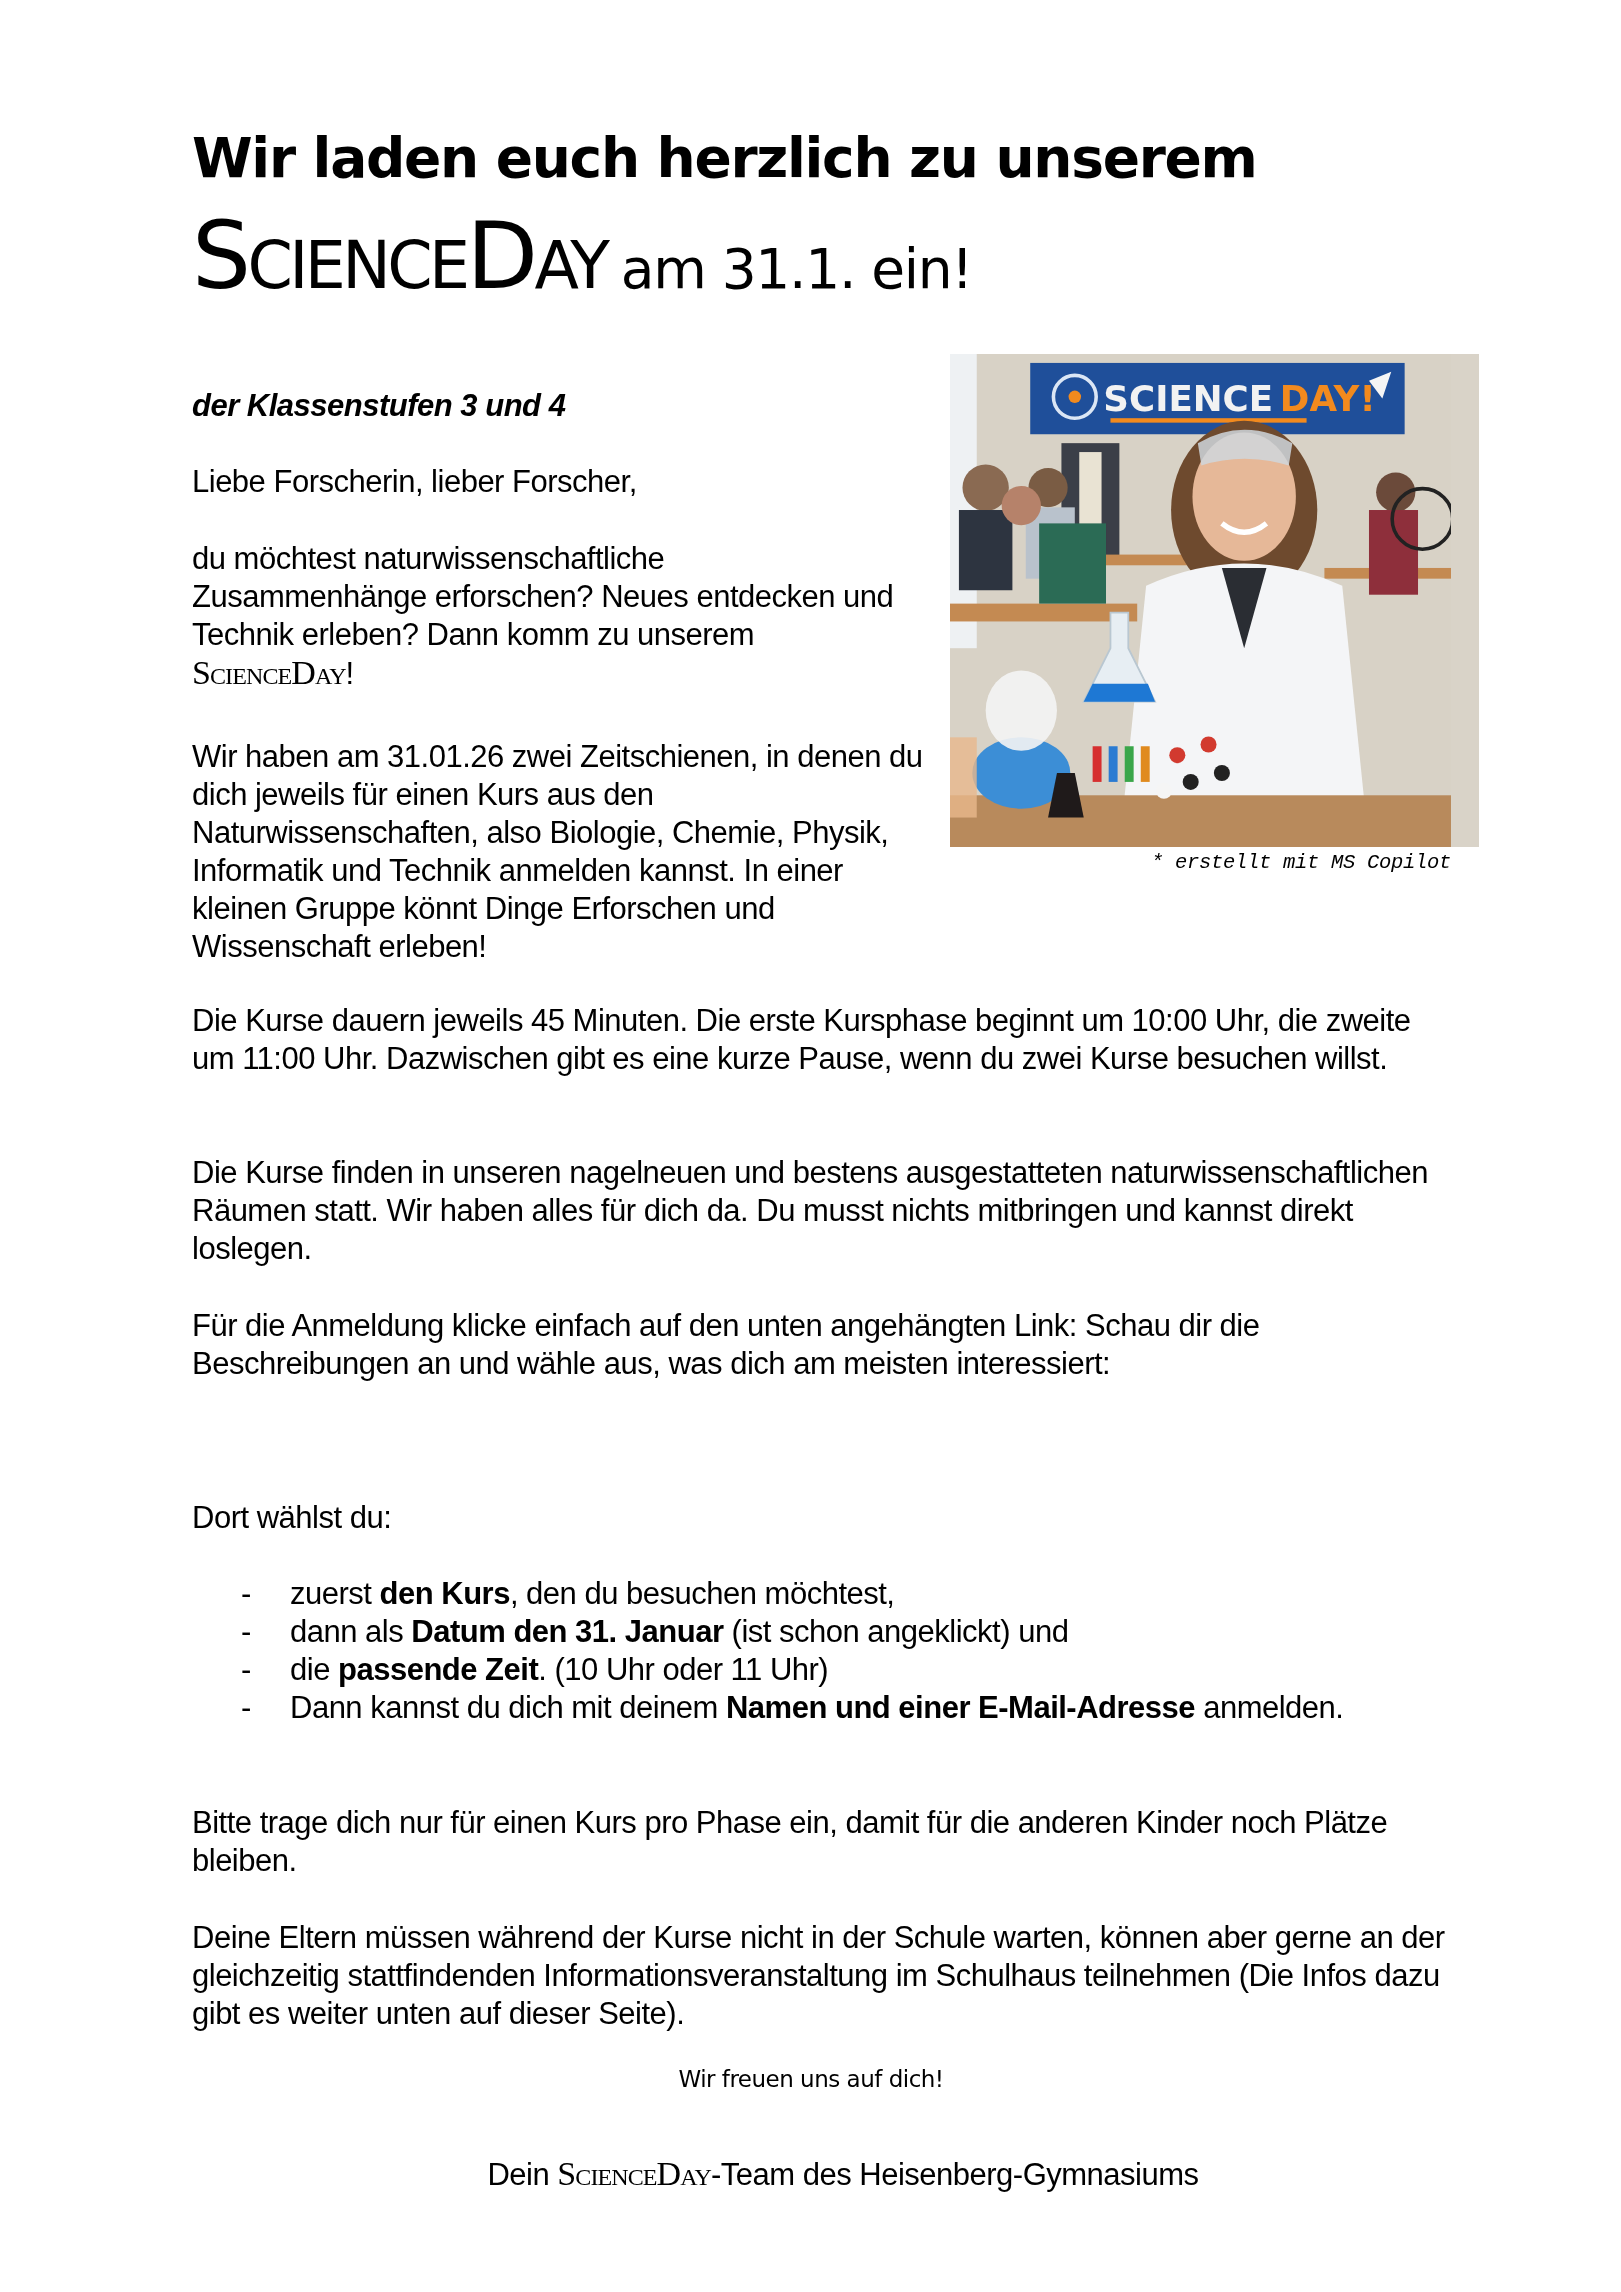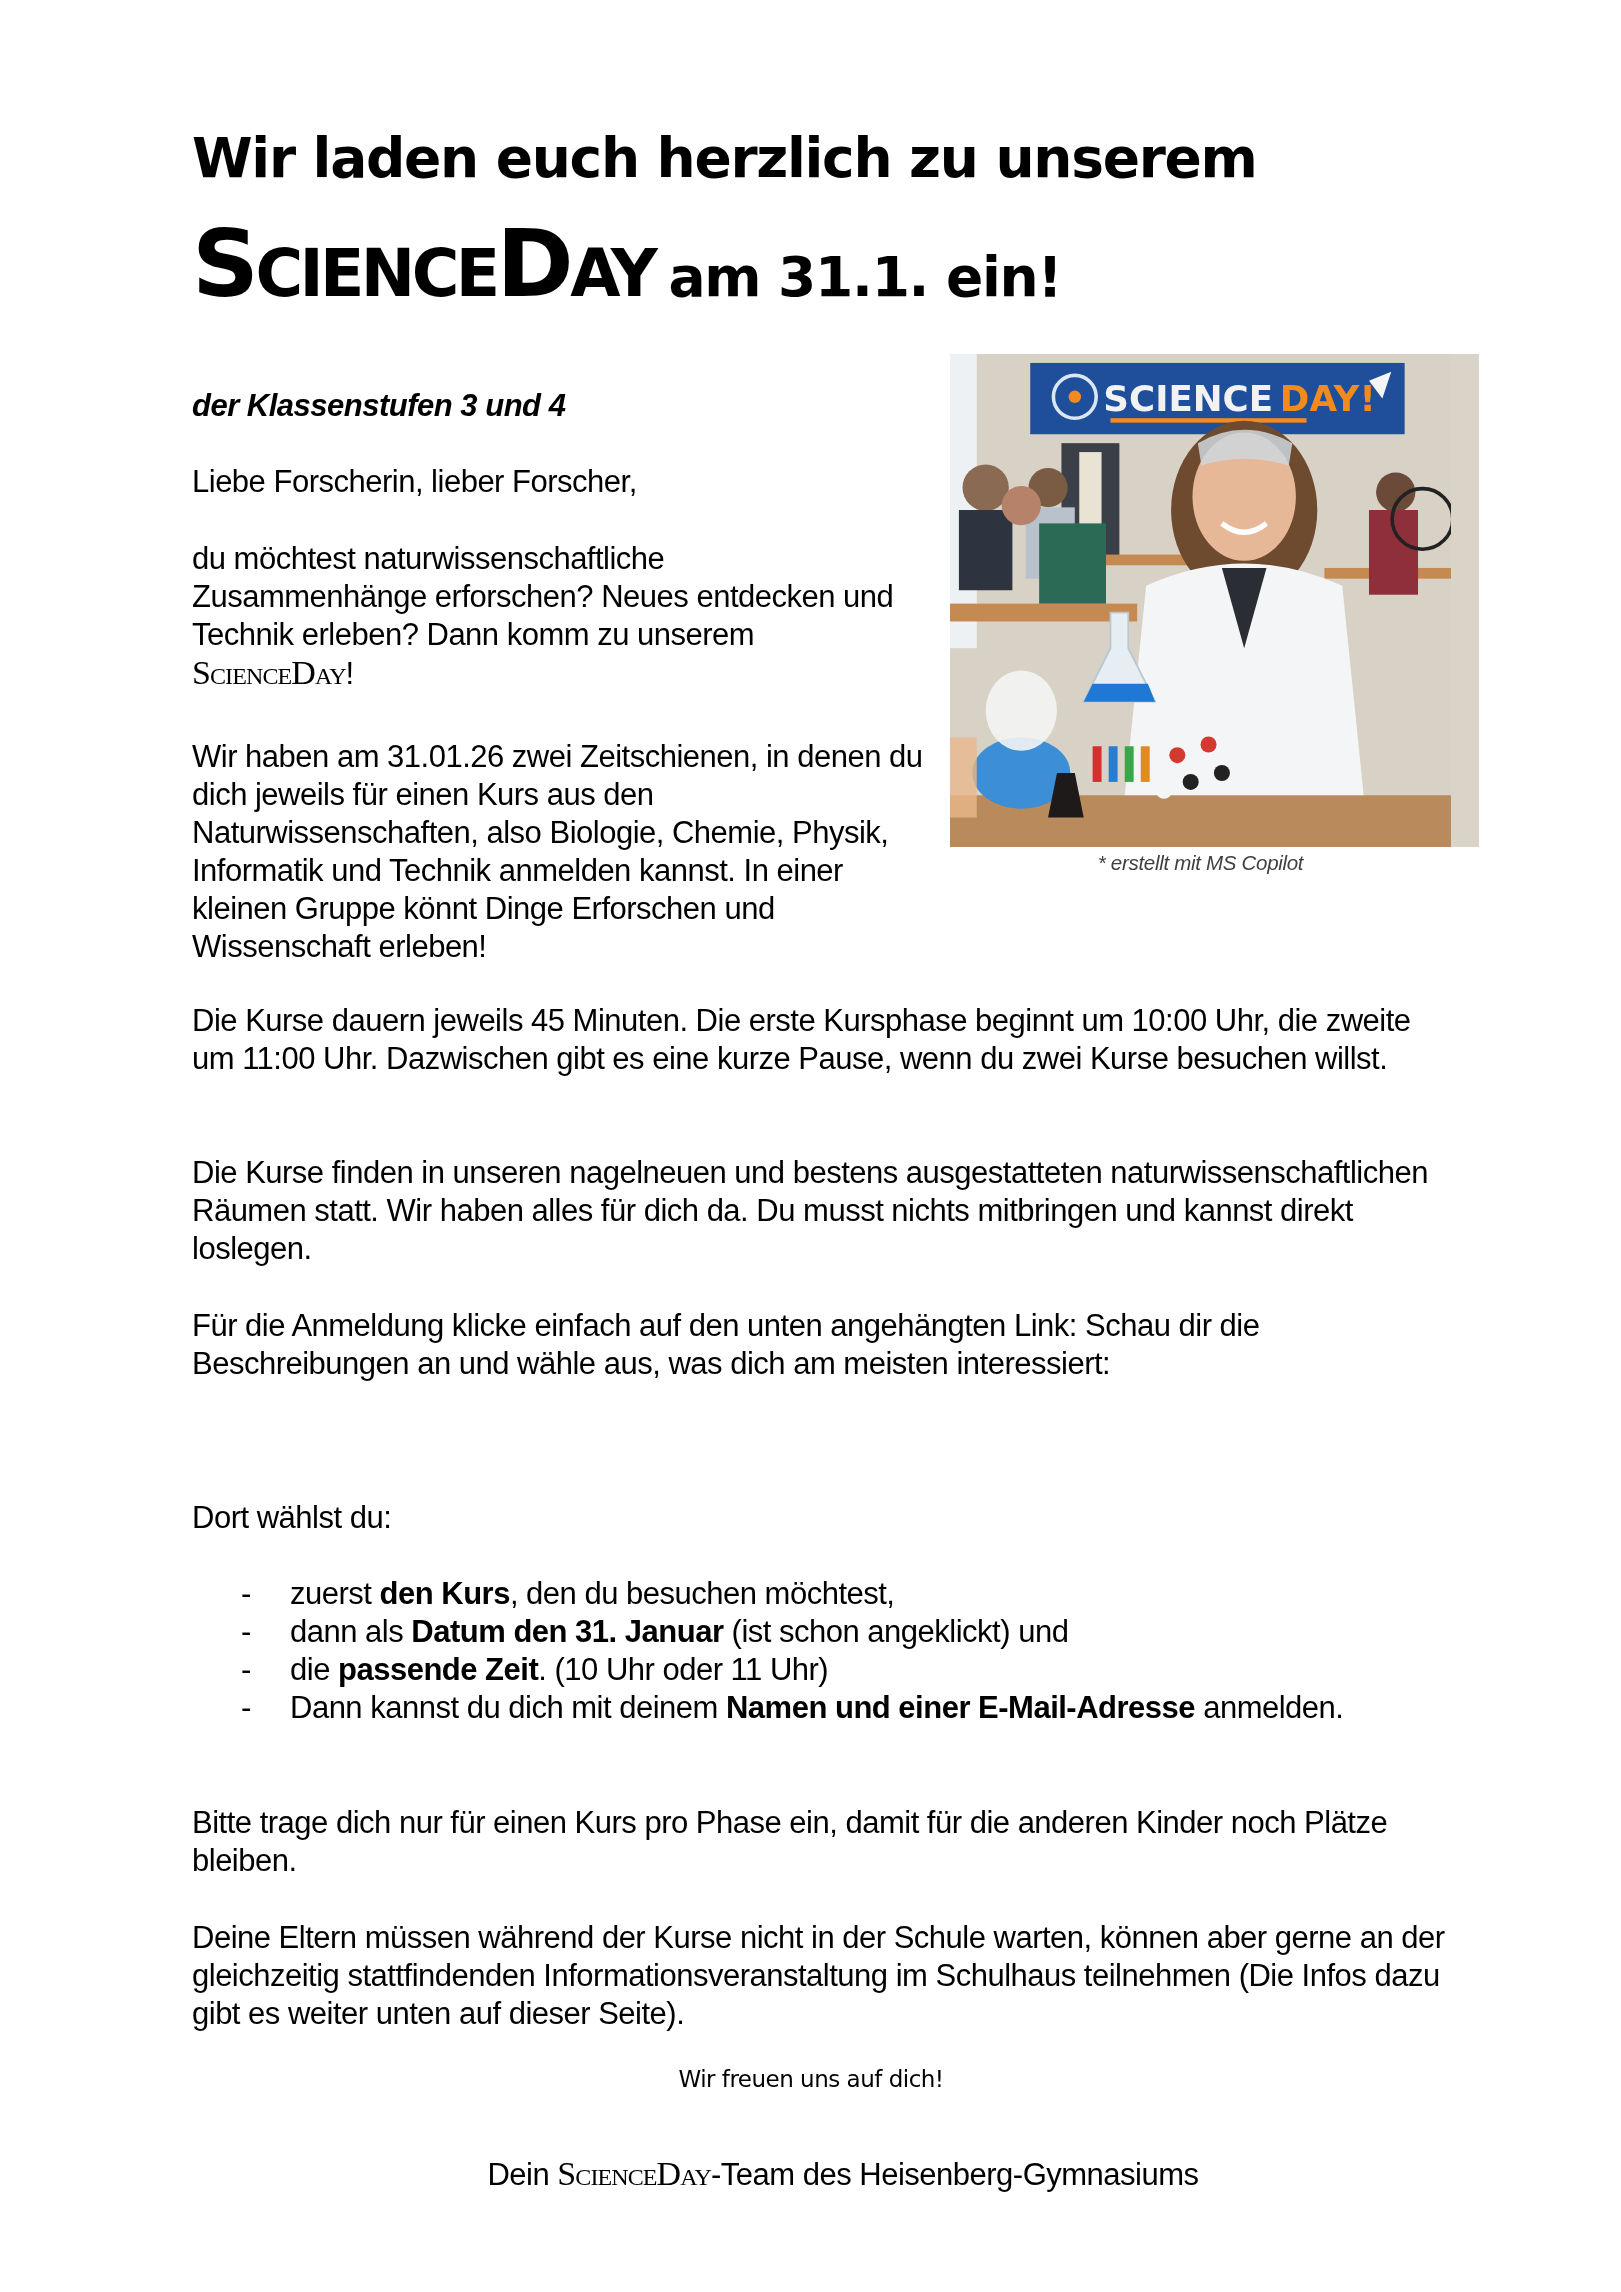--- a/index.html
+++ b/index.html
@@ -8,45 +8,44 @@
       font-family: "Liberation Sans", sans-serif; color: #000;
     }
     .page { position: absolute; left: 0; top: 0; width: 1622px; height: 2293px; }
     .title1 {
       position: absolute; left: 192px; top: 123px;
       font-family: "DejaVu Sans", sans-serif; font-weight: bold;
       font-size: 55px; letter-spacing: -1.3px; line-height: 71px;
     }
     .title2 {
       position: absolute; left: 192px; top: 207px; white-space: nowrap;
-      font-family: "DejaVu Sans", sans-serif; font-weight: bold;
+      font-family: "DejaVu Sans", sans-serif; font-weight: normal;
       line-height: 98px;
-      margin-top: 8px;
     }
     .sc-big { font-size: 93px; letter-spacing: -3.6px; font-variant: small-caps; }
     .title2 .rest { font-size: 55px; letter-spacing: -1.3px; margin-left: 14.3px; }
     .sc-inline {
       font-family: "Liberation Serif", serif; font-variant: small-caps;
       font-size: 34px; letter-spacing: -0.9px;
     }
     .para {
       position: absolute; left: 192px; font-size: 31px; line-height: 38px;
       letter-spacing: -0.5px; margin: 0;
     }
     .subtitle { font-style: italic; font-weight: bold; }
     .narrow { width: 731px; }
     .wide { width: 1265px; }
     .photo {
       position: absolute; left: 950px; top: 354px; width: 529px; height: 493px;
       overflow: hidden; background: #d9d3c8;
     }
     .caption {
-      position: absolute; left: 950px; width: 501px; top: 851px; text-align: center;
-      font-family: Liberation Sans, sans-serif; font-style: italic; font-size: 20.5px;
-      color: #404040; letter-spacing: -0.3px;
+      position: absolute; left: 950px; width: 501px; top: 851px; text-align: right;
+      font-family: Liberation Mono, monospace; font-style: italic; font-size: 20.5px;
+      color: #000000; letter-spacing: -0.3px;
     }
     .list {
       position: absolute; left: 192px; top: 1575px; width: 1265px;
       font-size: 31px; line-height: 38px; letter-spacing: -0.5px; margin: 0; padding: 0;
     }
     .list-item { position: relative; padding-left: 98px; list-style: none; }
     .list-item .dash { position: absolute; left: 49px; top: 0; }
     .center-line {
       position: absolute; left: 0; width: 1622px; text-align: center;
     }

